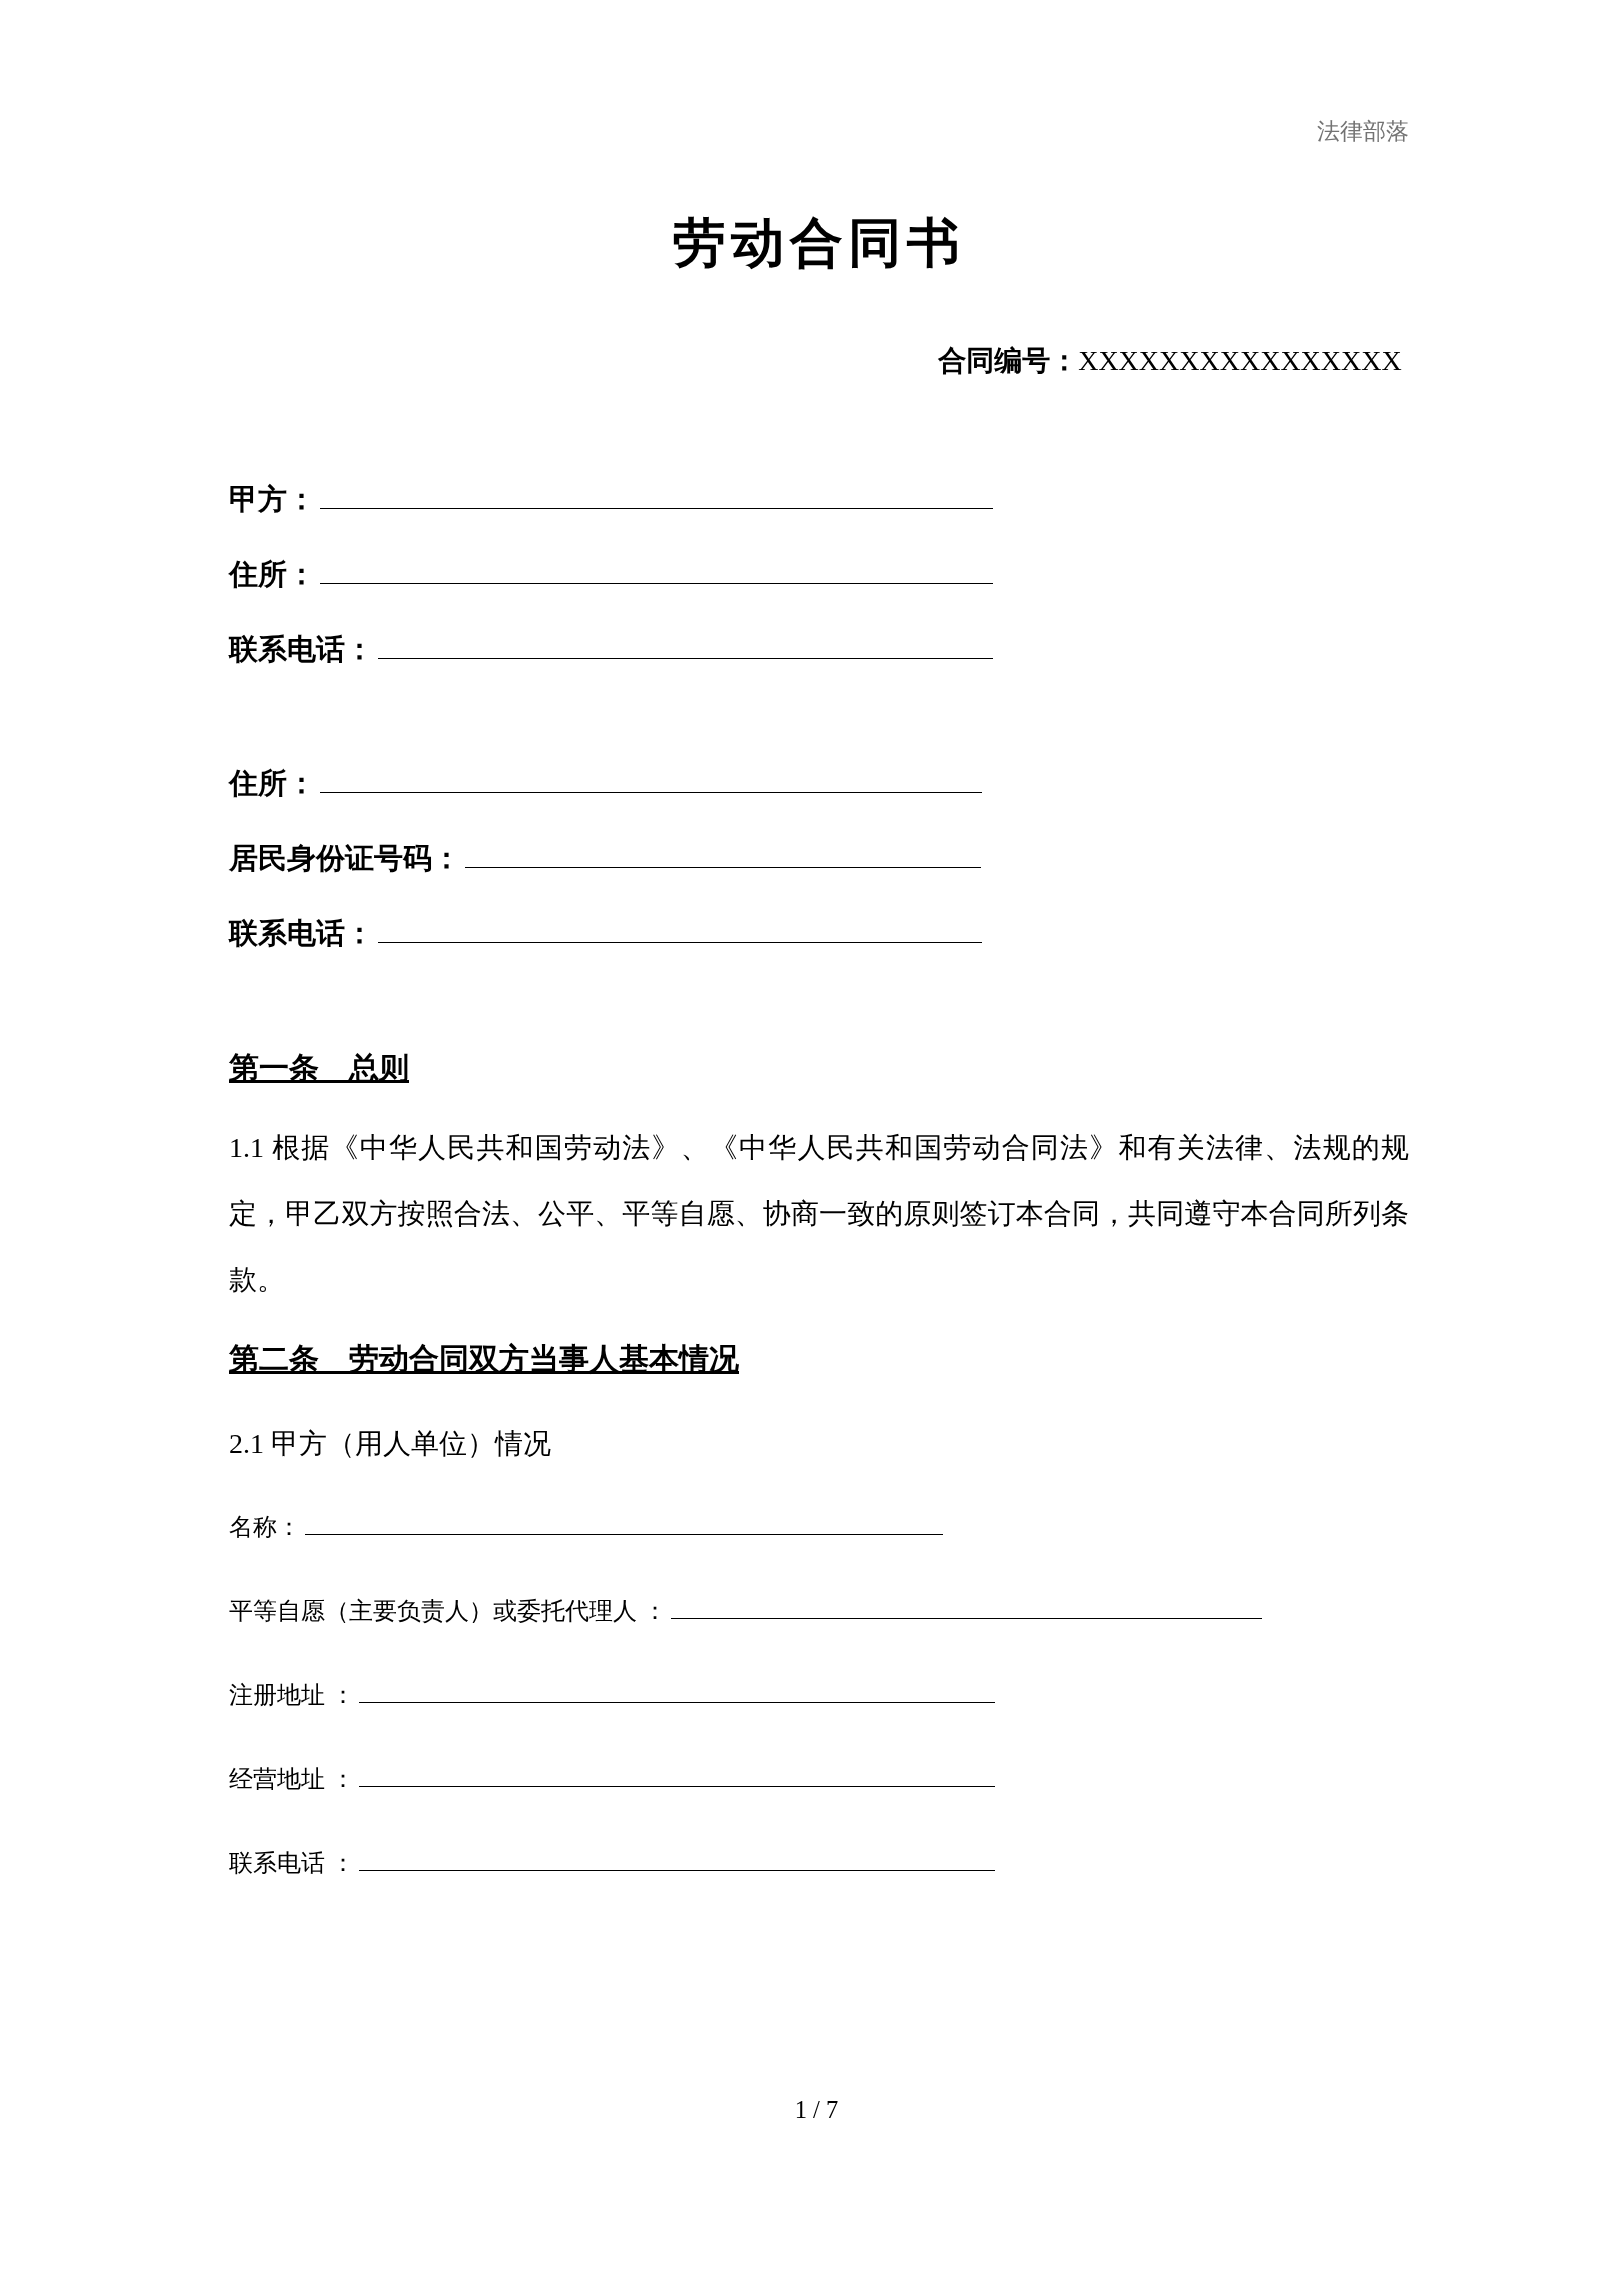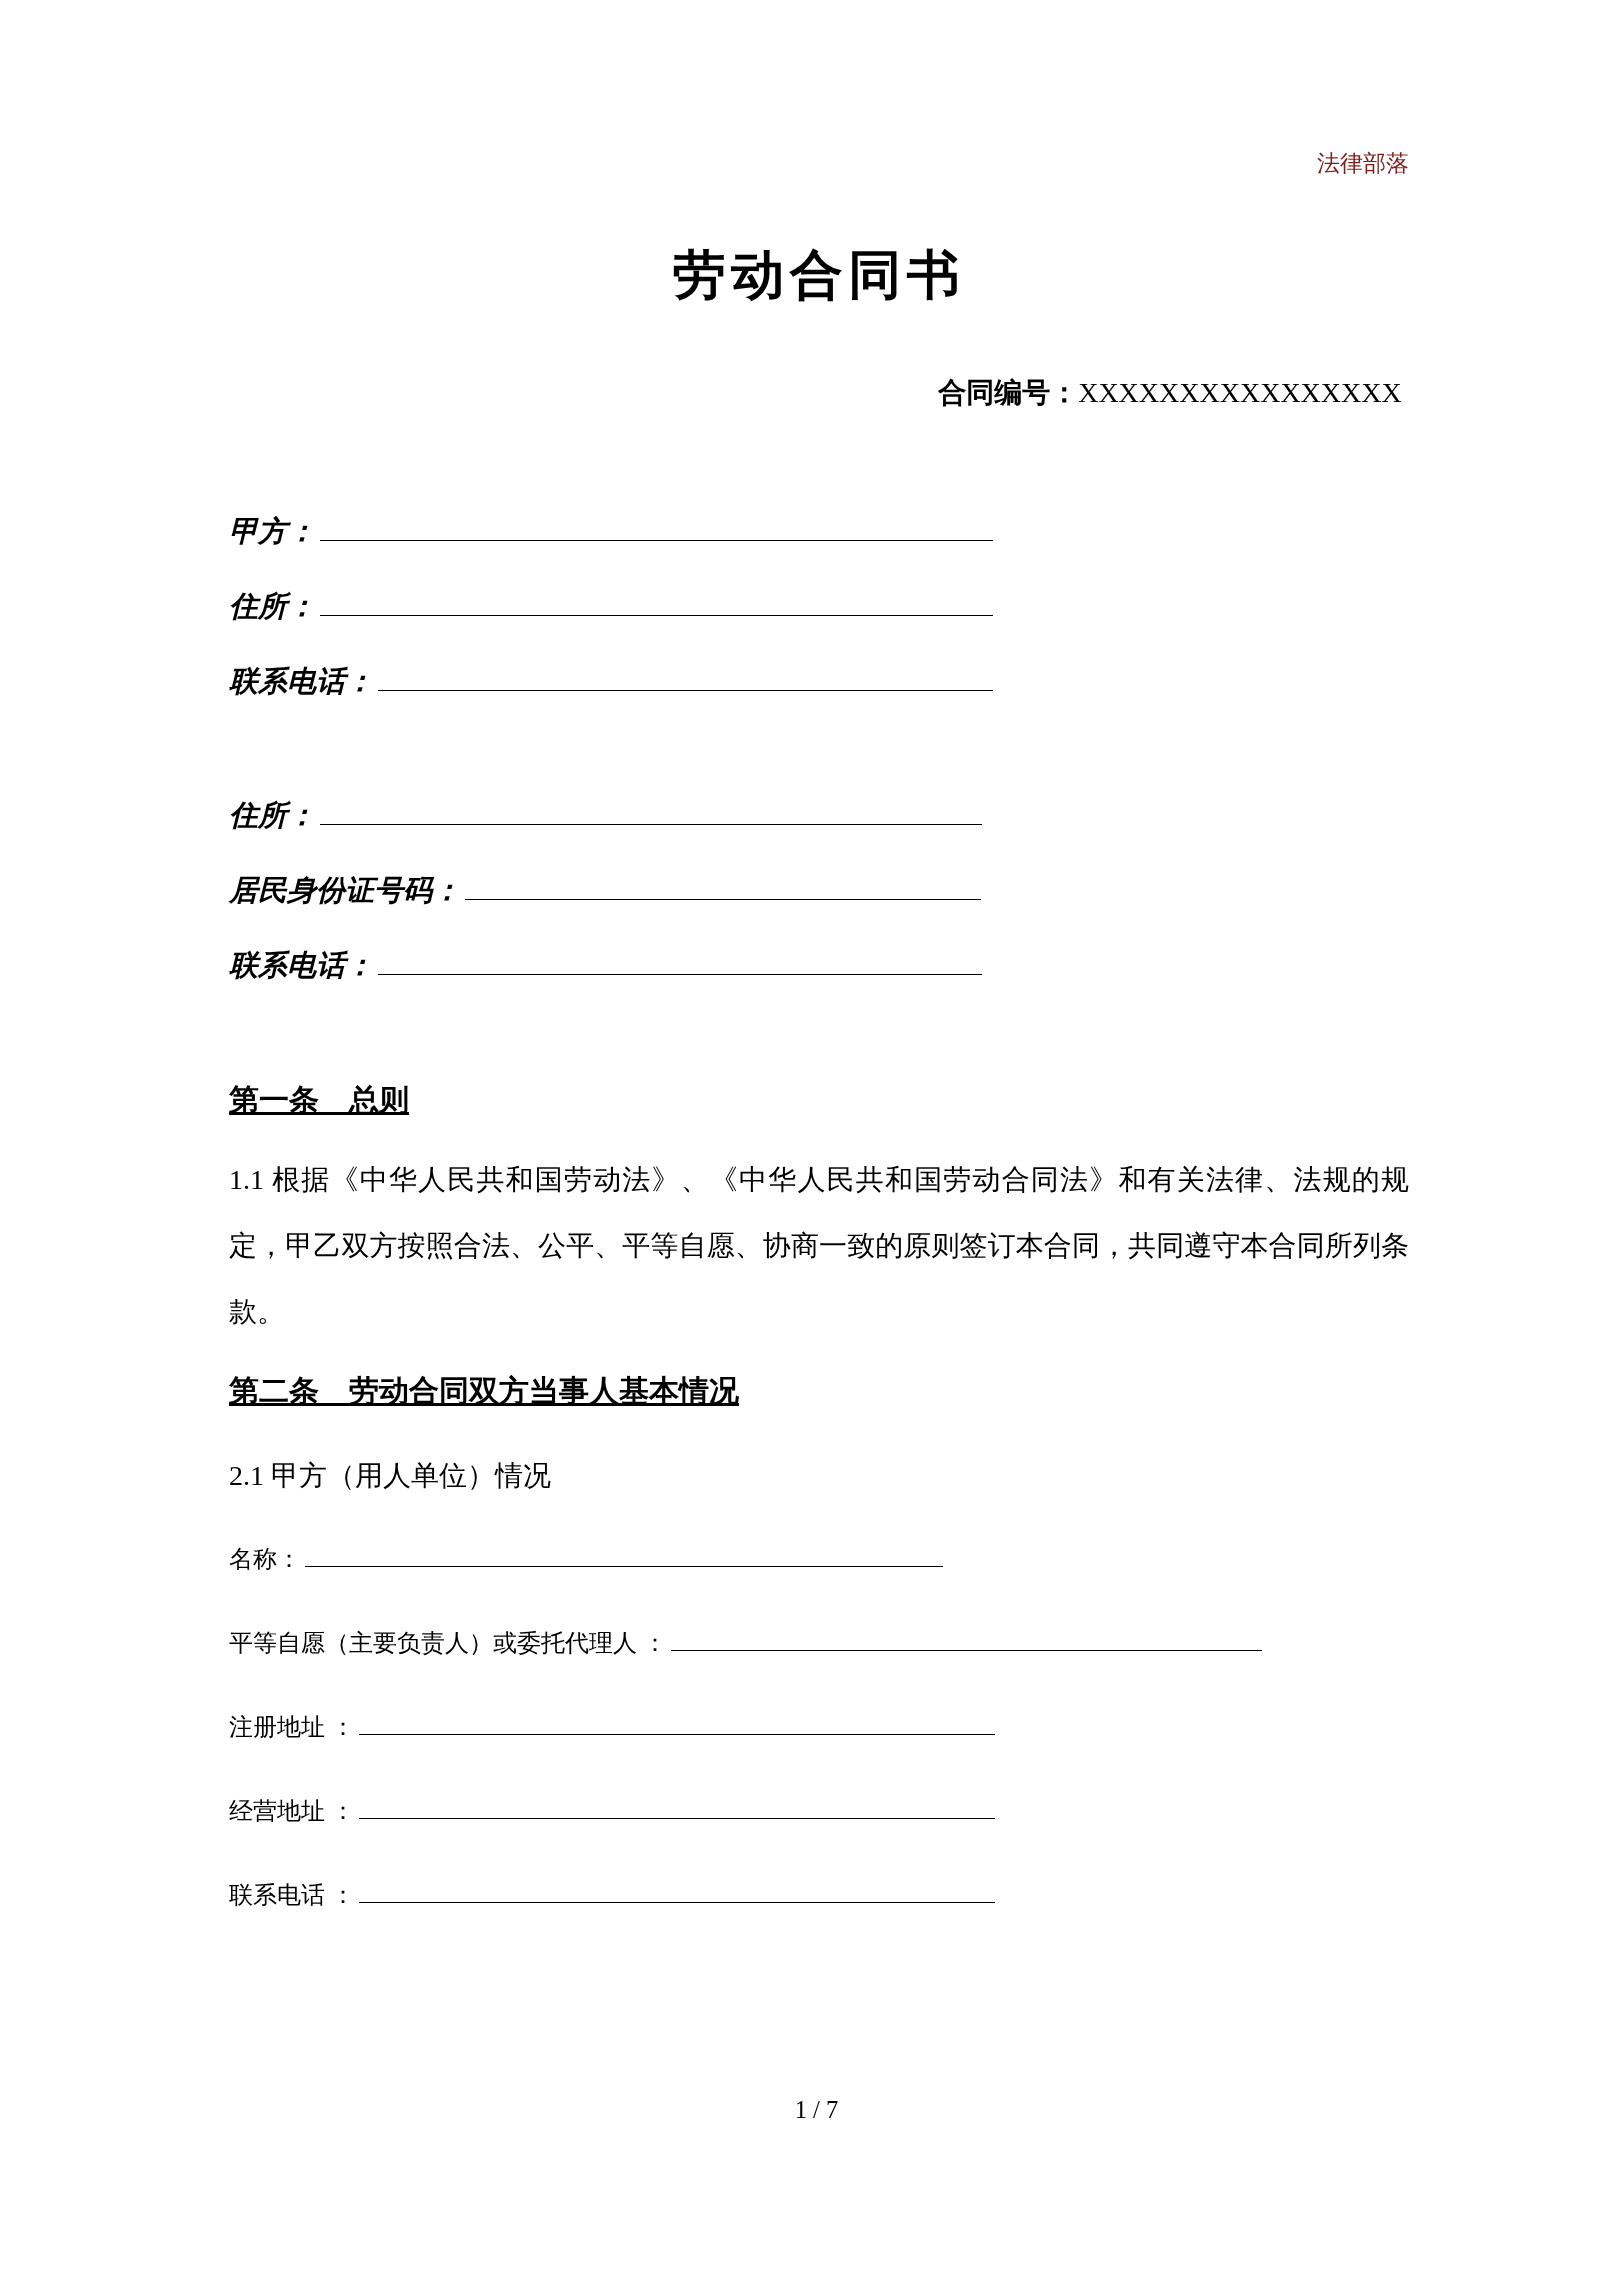--- a/index.html
+++ b/index.html
@@ -15,22 +15,21 @@
     overflow: hidden;
   }
 
   .content { padding: 0 214px 0 229px; }
 
   .watermark {
     padding-top: 116px;
     text-align: right;
     font-size: 23px;
     line-height: 31px;
-    color: #7f1d1d;
-    margin-top: 32px;
+    color: #737373;
   }
 
   .doc-title {
     margin-top: 64px;
     text-align: center;
     font-size: 53px;
     line-height: 65px;
     font-weight: bold;
     font-family: Liberation Serif, serif;
     letter-spacing: 5.5px;
@@ -50,21 +49,20 @@
 
   .fblock { }
   .block-a { margin-top: 100px; }
   .block-b { margin-top: 95px; }
 
   .frow {
     font-size: 29px;
     line-height: 39px;
     margin-bottom: 36px;
     white-space: nowrap;
-    font-style: italic;
   }
   .fblock .flabel {
     font-weight: bold;
     font-family: "Liberation Sans", "DejaVu Sans", sans-serif;
   }
 
   .u {
     display: inline-block;
     height: 9px;
     border-bottom: 1.8px solid #000;

